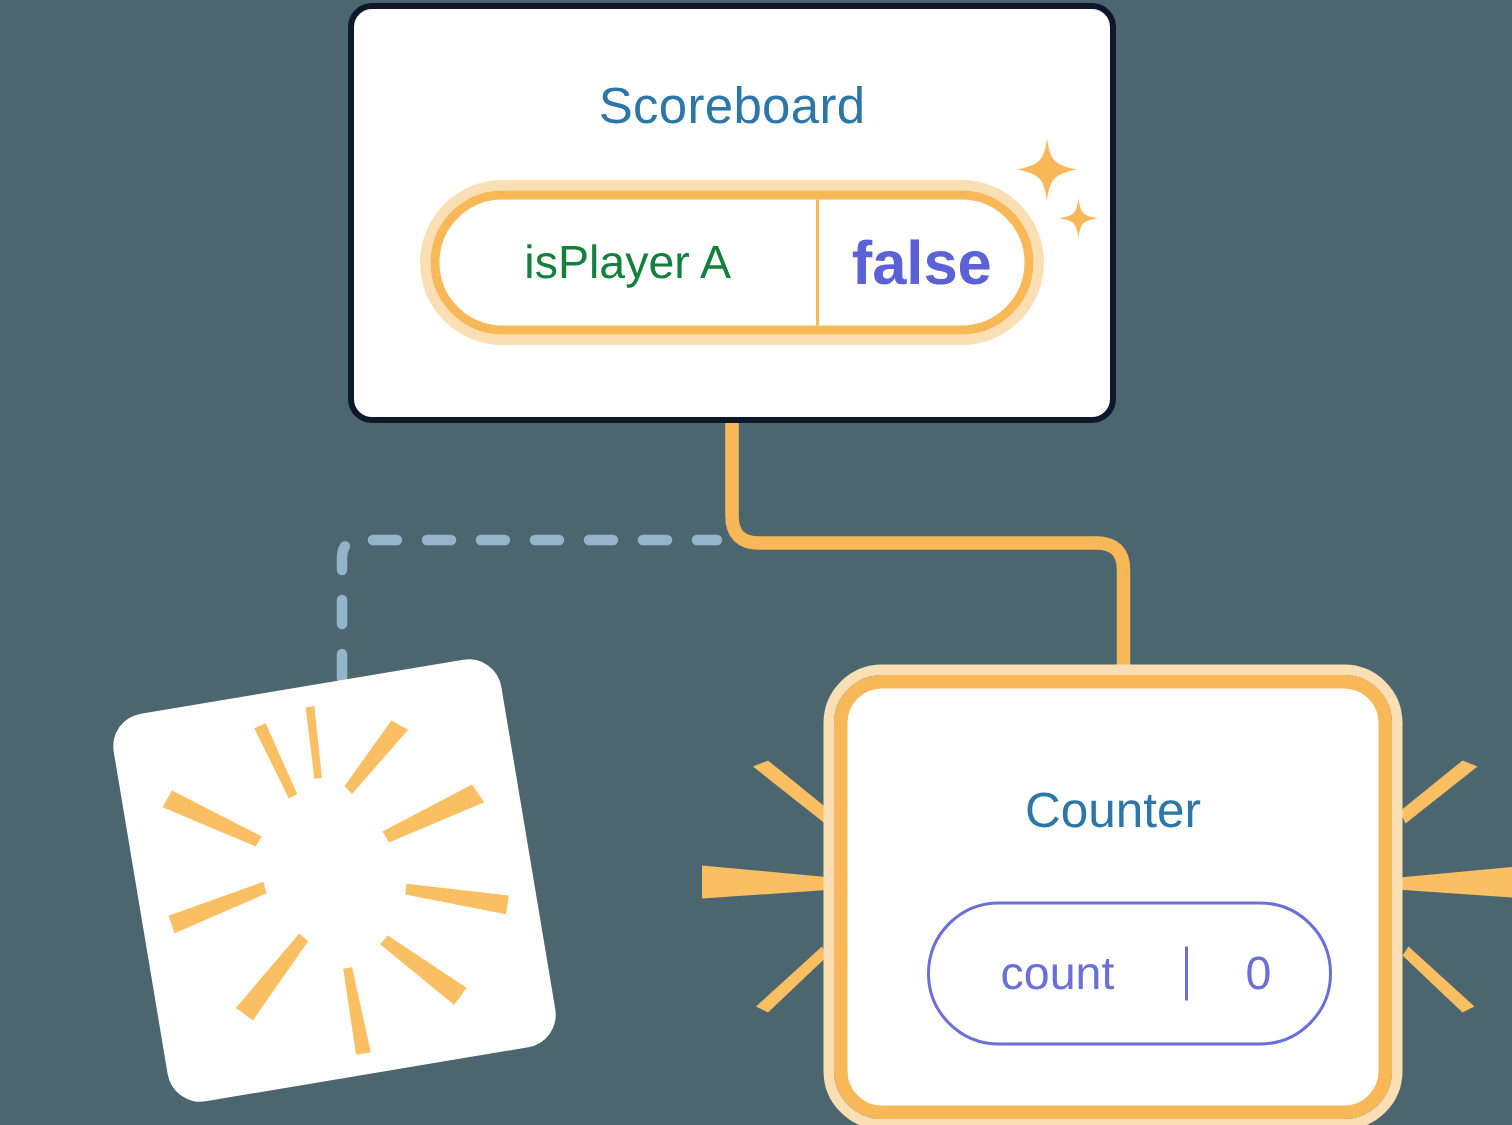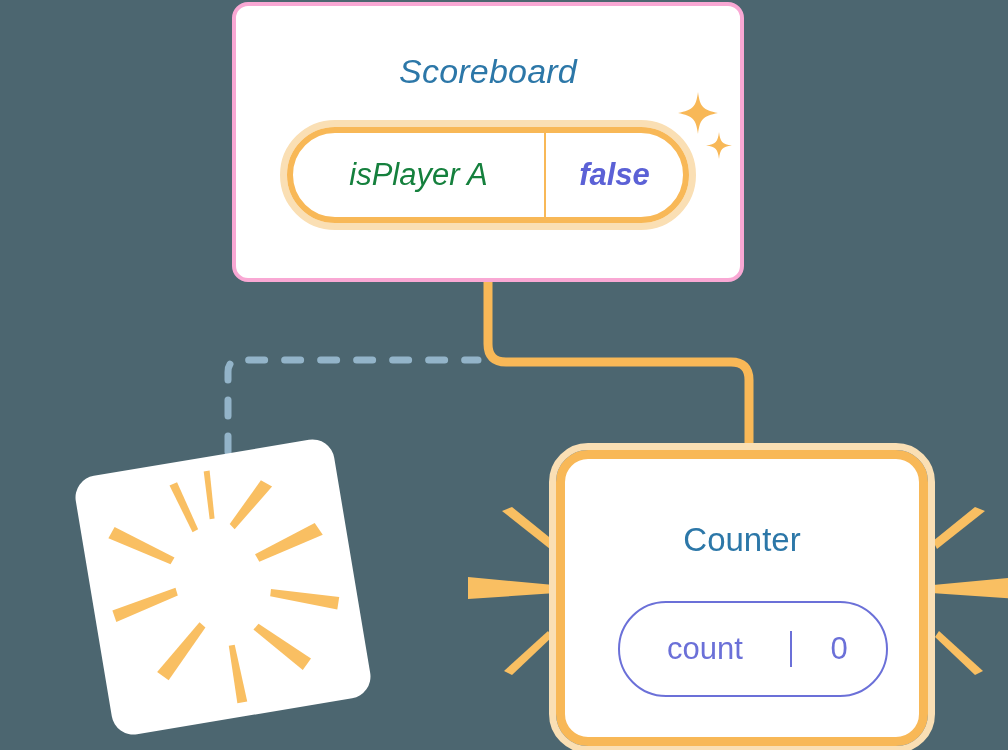--- a/index.html
+++ b/index.html
@@ -36,24 +36,23 @@
     background: #ffffff;
     box-sizing: border-box;
   }
 
   
   #scoreboard-card {
     left: 232px;
     top: 2px;
     width: 512px;
     height: 280px;
-    border: 4px solid #f9a8d4;
+    border: 4px solid #0f172a;
     border-radius: 16px;
     z-index: 3;
-    font-style: italic;
   }
   #scoreboard-title {
     position: absolute;
     left: 0;
     right: 0;
     top: 46px;
     text-align: center;
     color: #2c77a8;
     font-size: 34px;
     letter-spacing: 0.2px;
@@ -99,21 +98,21 @@
     font-size: 31px;
     border-right: 2px solid #f8b857;
     box-sizing: border-box;
   }
   #scoreboard-pill-value {
     flex: 1 1 auto;
     display: flex;
     align-items: center;
     justify-content: center;
     color: #5b61d6;
-    font-size: 31px;
+    font-size: 41px;
     font-weight: bold;
   }
 
   
   #sparkles {
     position: absolute;
     left: 668px;
     top: 90px;
     width: 70px;
     height: 72px;

